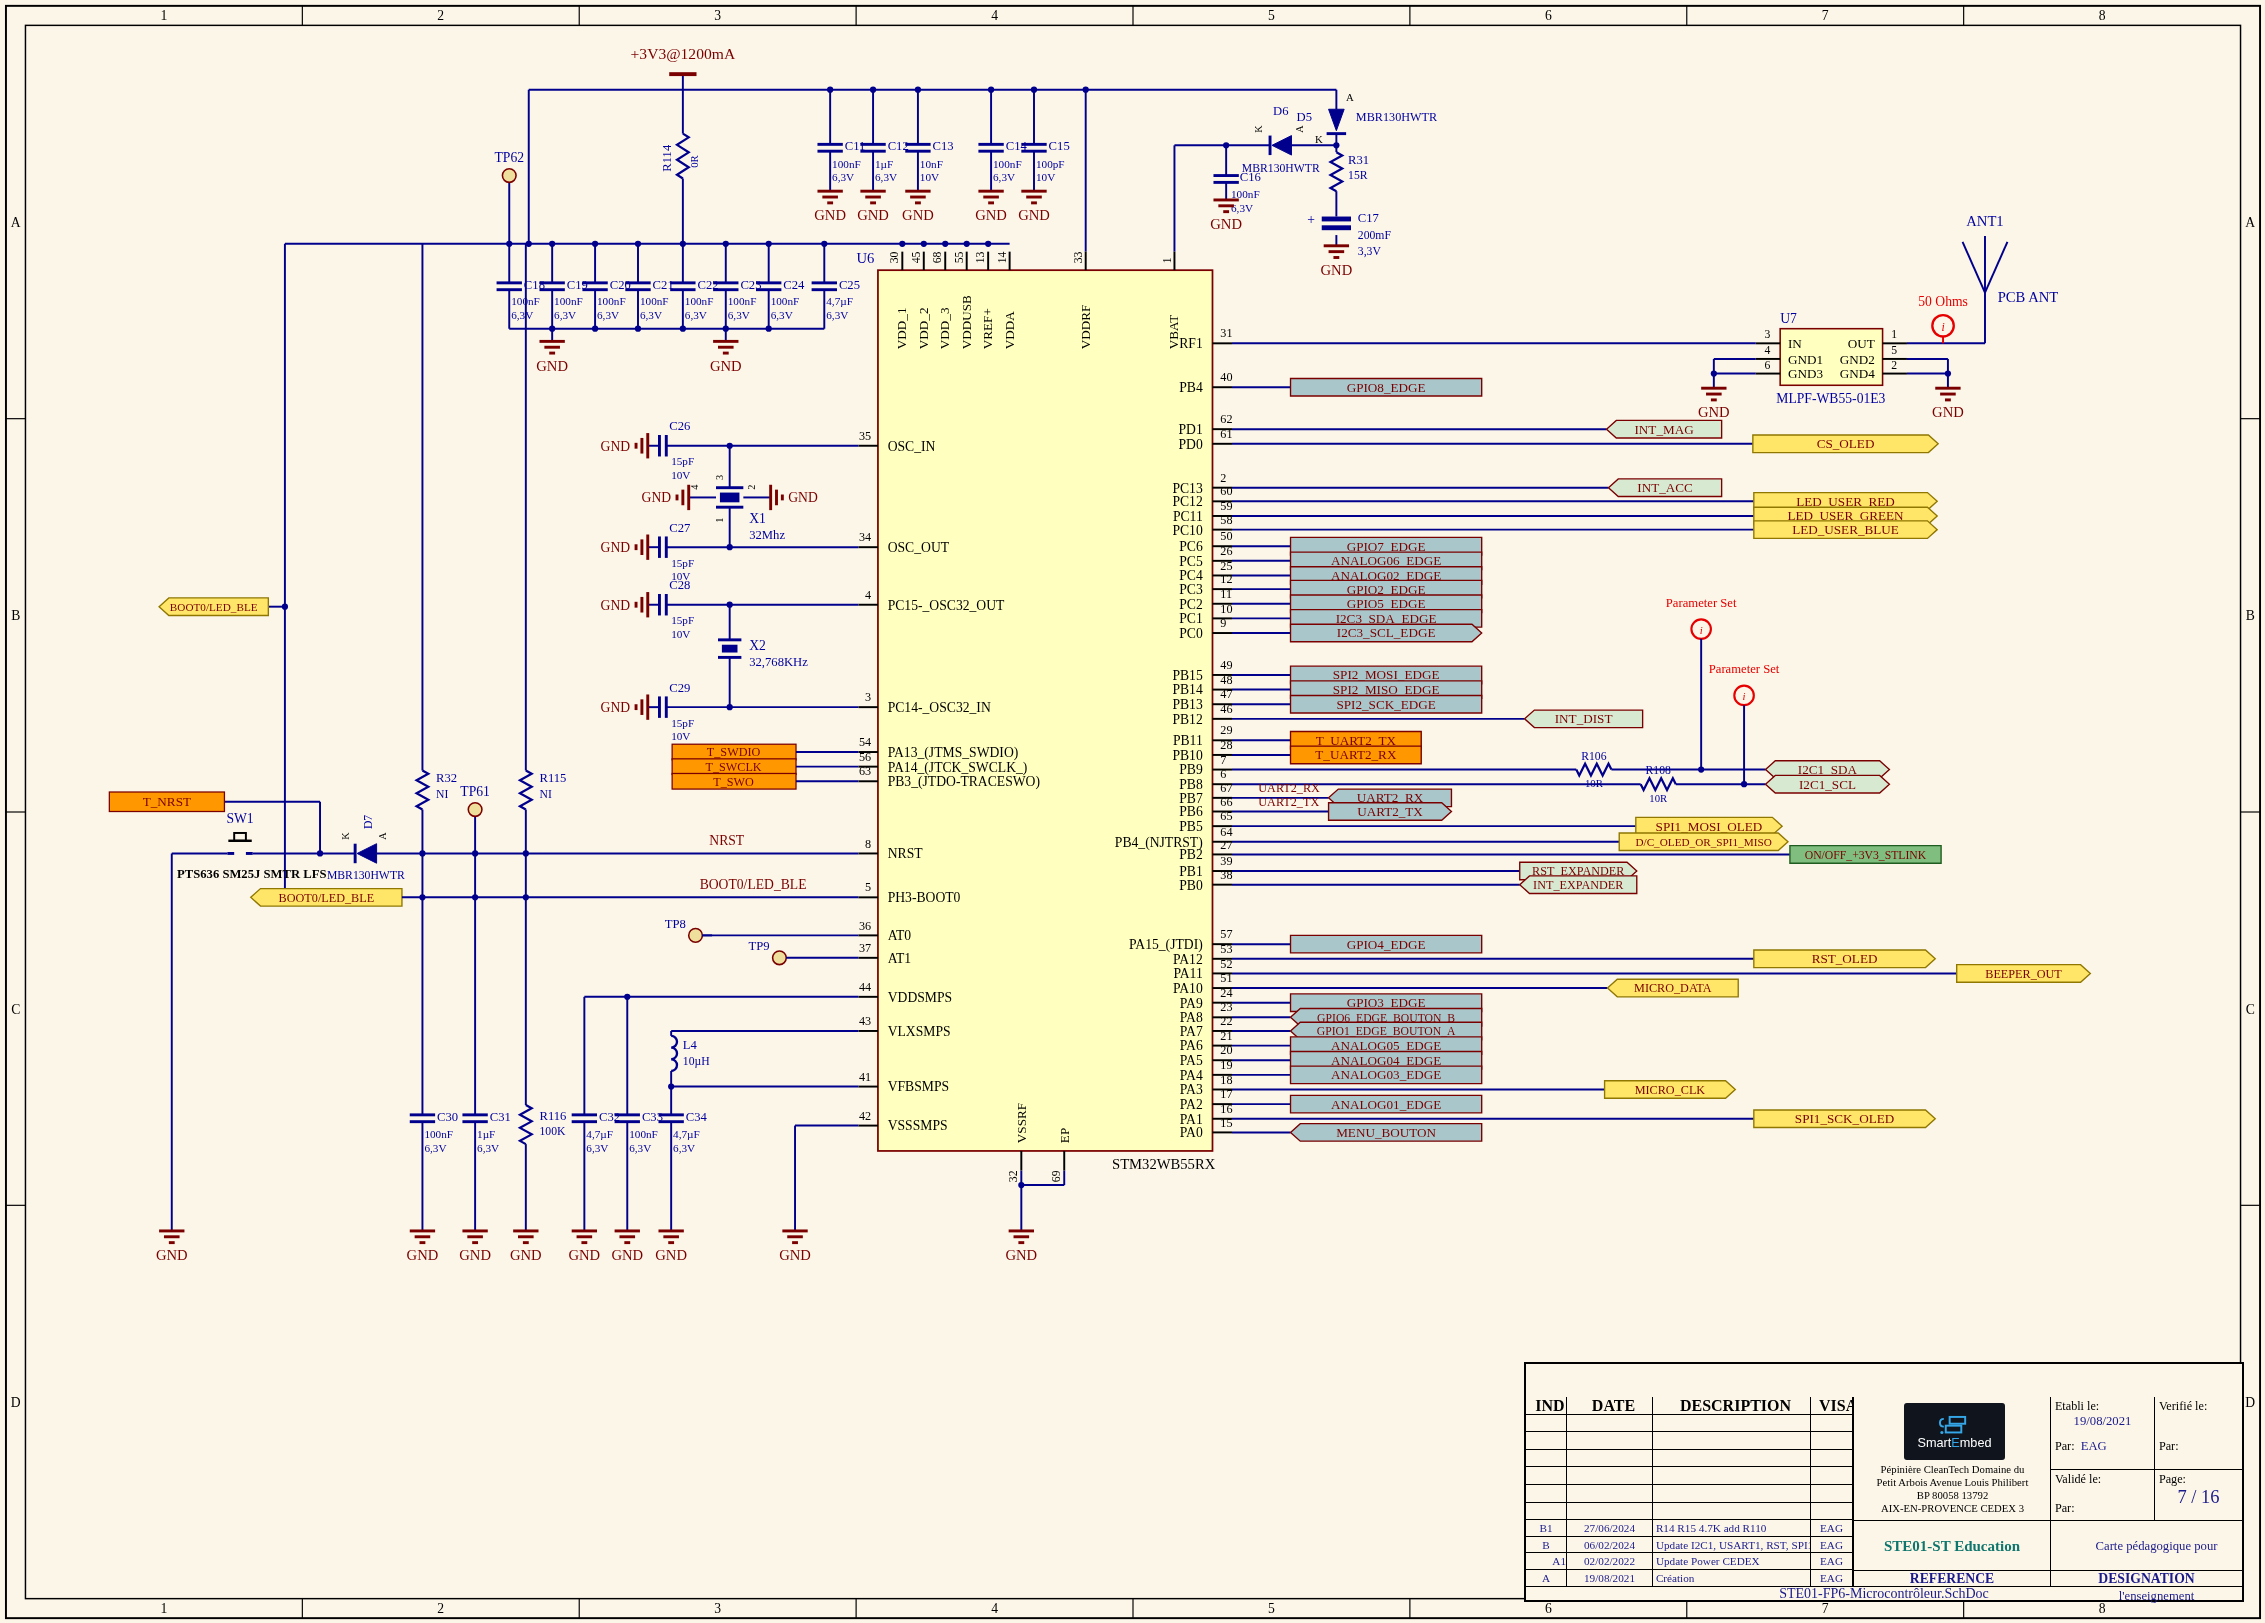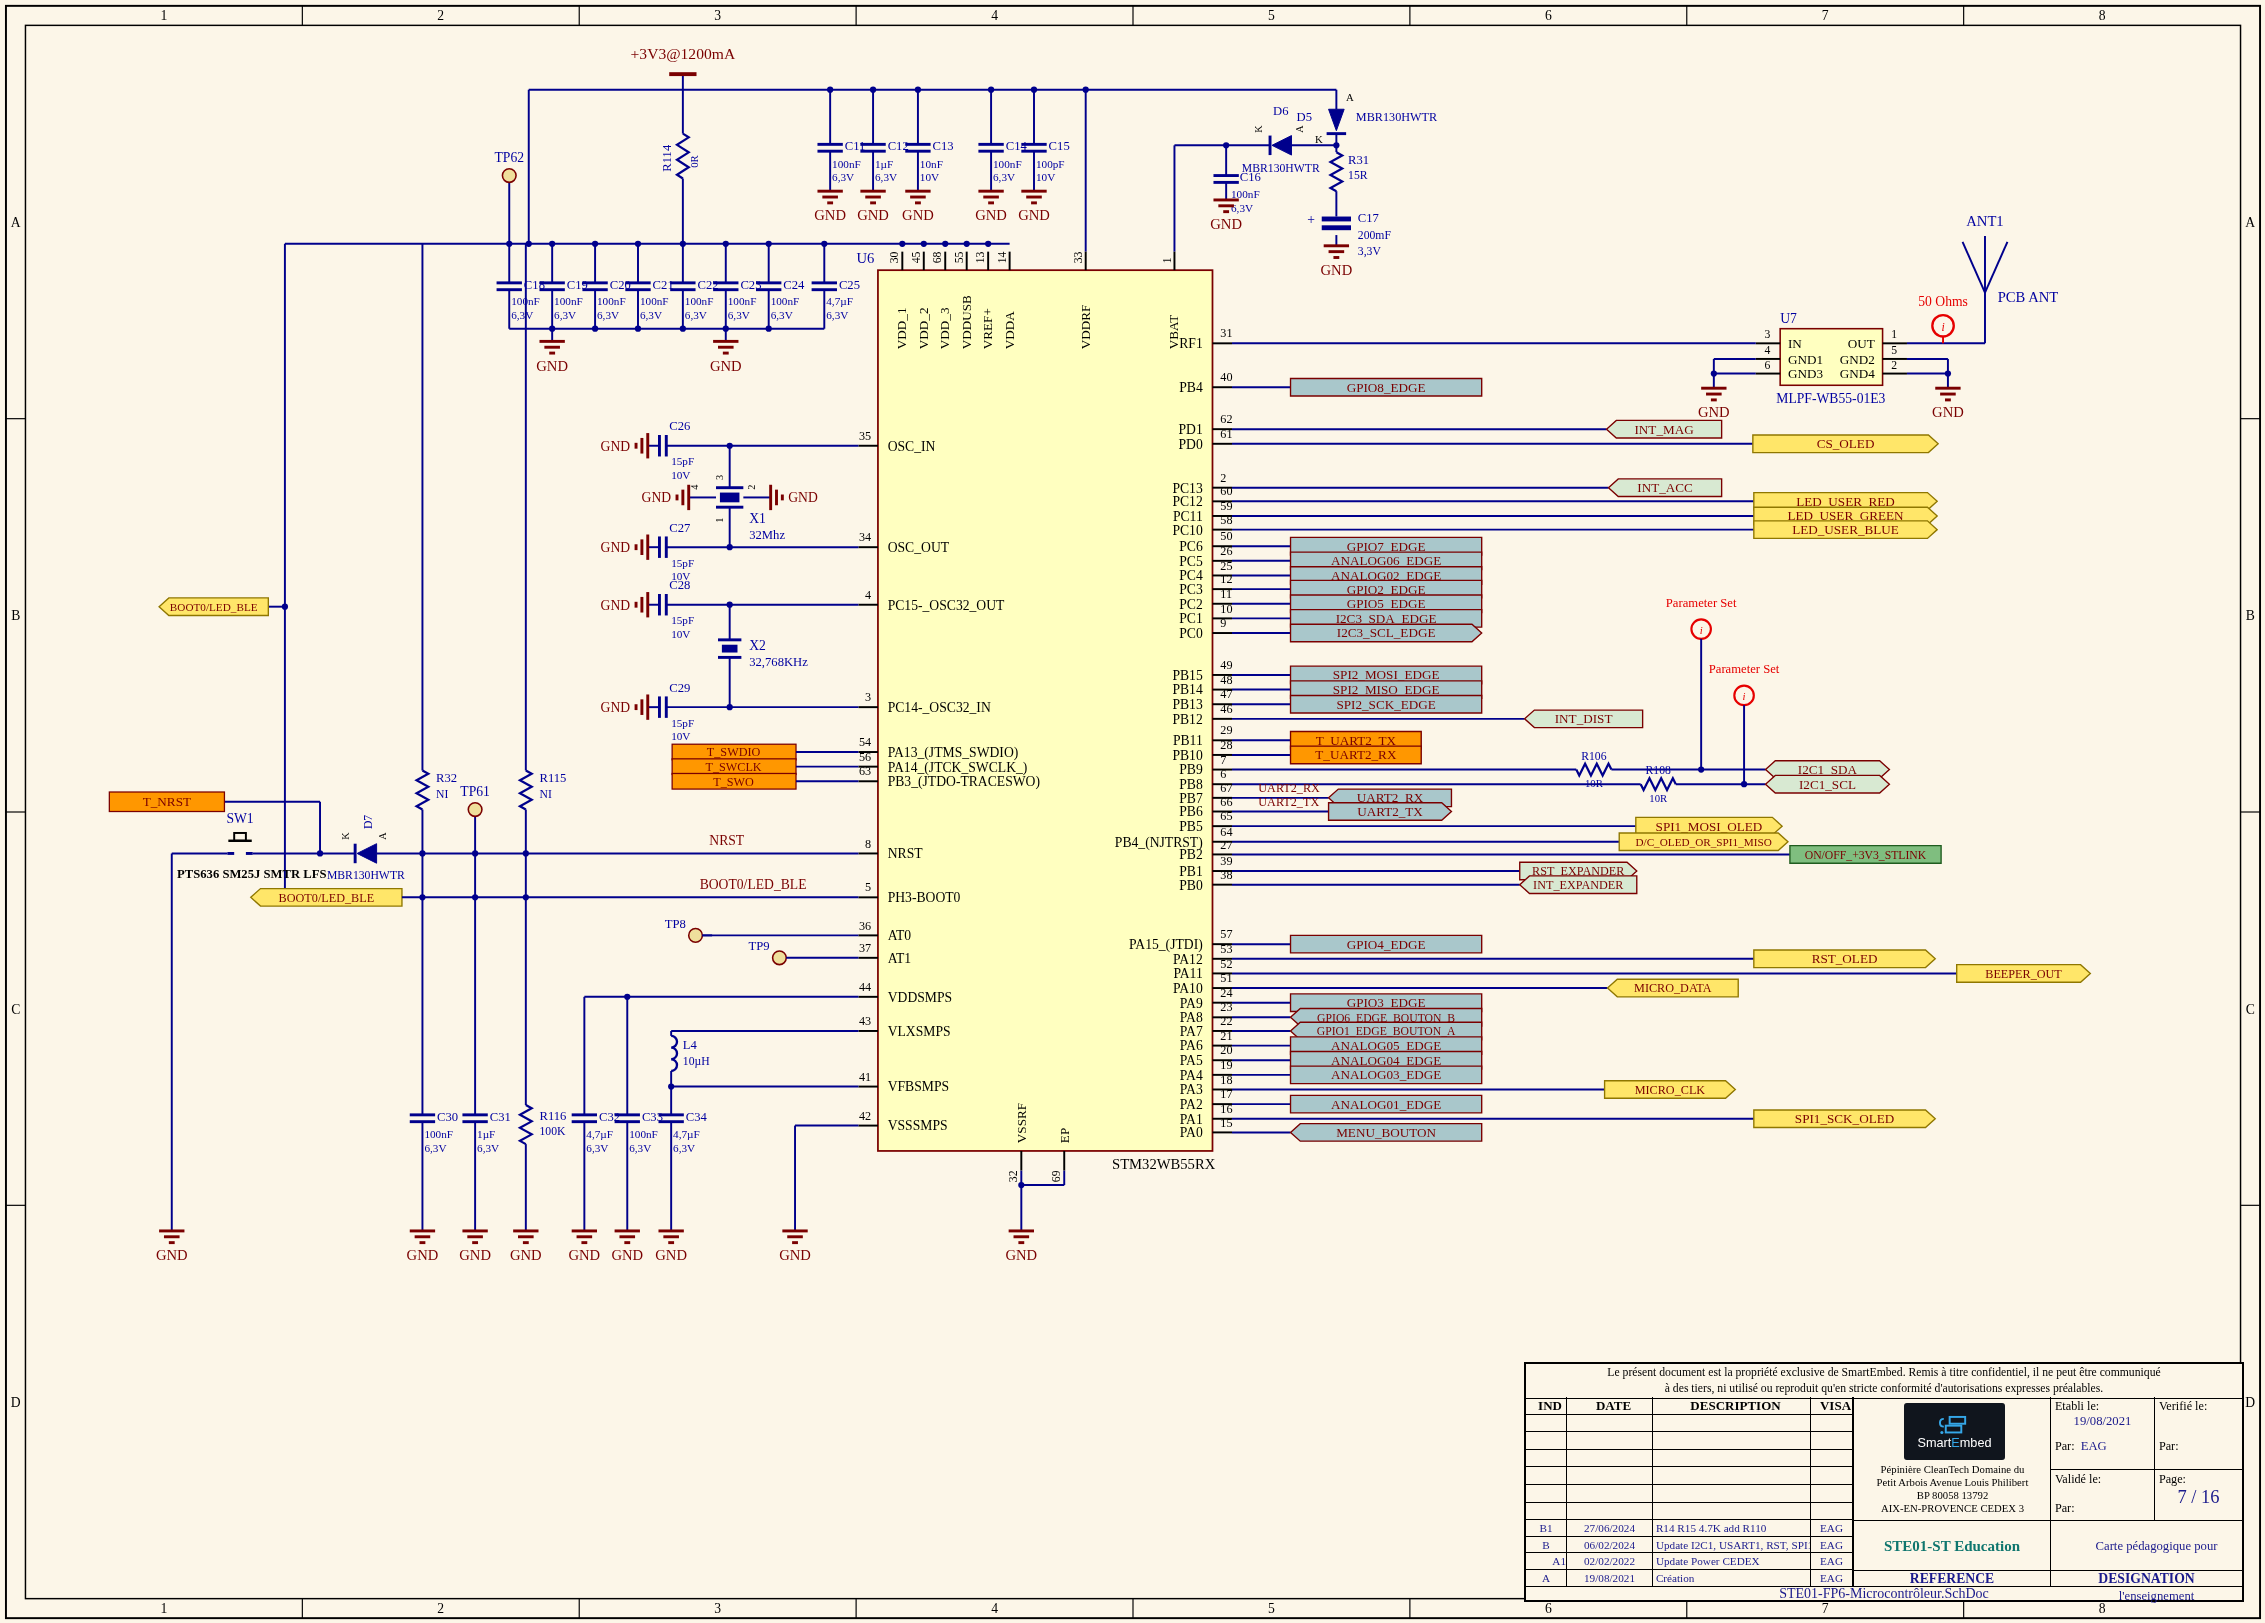--- a/index.html
+++ b/index.html
@@ -6,21 +6,21 @@
   #stage{position:relative;width:2266px;height:1624px;background:#FCF6E8;font-family:"Liberation Serif",serif;overflow:hidden;}
   #schematic{position:absolute;left:0;top:0;z-index:1;}
   svg text{font-family:"Liberation Serif",serif;}
   
   #titleblock{position:absolute;left:1524px;top:1362px;width:716px;height:236px;border:2px solid #000;z-index:2;background:#FCF6E8;color:#000;}
   .tb-abs{position:absolute;box-sizing:border-box;}
   .conf{left:0;top:0;width:716px;height:33px;border-bottom:1px solid #000;text-align:center;font-size:11.7px;line-height:15.6px;padding-top:1px;}
   .navy{color:#1a1a8c;}
   .rt-row{display:flex;}
   .rt-c{box-sizing:border-box;border-right:1px solid #000;border-bottom:1px solid #000;overflow:hidden;white-space:nowrap;}
-  .rt-head{font-weight:bold;font-size:13px;text-align:center;padding-left:8px;}
+  .rt-head{font-weight:bold;font-size:16px;text-align:center;padding-left:8px;}
   .rt-data{font-size:11.2px;color:#1a1a8c;}
   .lbl{font-size:12.2px;}
   .logo-box{position:absolute;left:376px;top:39px;width:101px;height:57px;background:#10151d;border-radius:2.9px;display:flex;flex-direction:column;align-items:center;justify-content:center;}
   .logo-text{color:#fff;font-size:12.7px;font-family:"Liberation Sans",sans-serif;}
   .logo-text b{color:#35a7e8;font-weight:normal;}
   .addr{position:absolute;left:329px;top:99px;width:193px;text-align:center;font-size:10.7px;line-height:13px;}
   .bigtitle{font-size:15px;font-weight:bold;color:#0f766e;text-align:center;}
   .designation{font-size:12.7px;color:#1a1a8c;text-align:center;padding-left:20px;}
   .seclabel{font-size:13.7px;font-weight:bold;color:#1a1a8c;text-align:center;}
   .schdoc{font-size:14px;color:#1a1a8c;text-align:center;border-top:1px solid #000;}
@@ -1095,24 +1095,20 @@
       <g>
         <text x="1788" y="690" fill="#E60000" font-size="13" text-anchor="middle">Parameter Set</text>
         <circle cx="1788" cy="713" r="10" fill="none" stroke="#E60000" stroke-width="2.2"></circle>
         <text x="1788" y="718" fill="#E60000" font-size="11" text-anchor="middle" font-style="italic">i</text>
         <circle cx="1788" cy="804" r="3.2" fill="#00008C"></circle>
       </g>
       <line x1="1788" y1="723" x2="1788" y2="804" stroke="#00008C" stroke-width="2"></line>
     </svg>
 
   <div id="titleblock">
-    <div class="conf">
-      <div>Le présent document est la propriété exclusive de SmartEmbed. Remis à titre confidentiel, il ne peut être communiqué</div>
-      <div>à des tiers, ni utilisé ou reproduit qu'en stricte conformité d'autorisations expresses préalables.</div>
-    </div>
     <div id="revtable" class="tb-abs" style="left:0;top:33px;width:327px;height:189px;">
         <div class="rt-row" style="height: 17.6px;">
           <div class="rt-c rt-head" style="width: 41px; line-height: 17.6px; text-align: center;">IND</div>
           <div class="rt-c rt-head" style="width: 86px; line-height: 17.6px; text-align: center;">DATE</div>
           <div class="rt-c rt-head" style="width: 158px; line-height: 17.6px; text-align: center;">DESCRIPTION</div>
           <div class="rt-c rt-head" style="width: 42px; line-height: 17.6px; text-align: center; font-family: Liberation Serif, serif;">VISA</div>
         </div>
         <div class="rt-row" style="height: 17.6px;">
           <div class="rt-c rt-data" style="width: 41px; line-height: 17.6px; text-align: center;"></div>
           <div class="rt-c rt-data" style="width: 86px; line-height: 17.6px; text-align: center;"></div>

